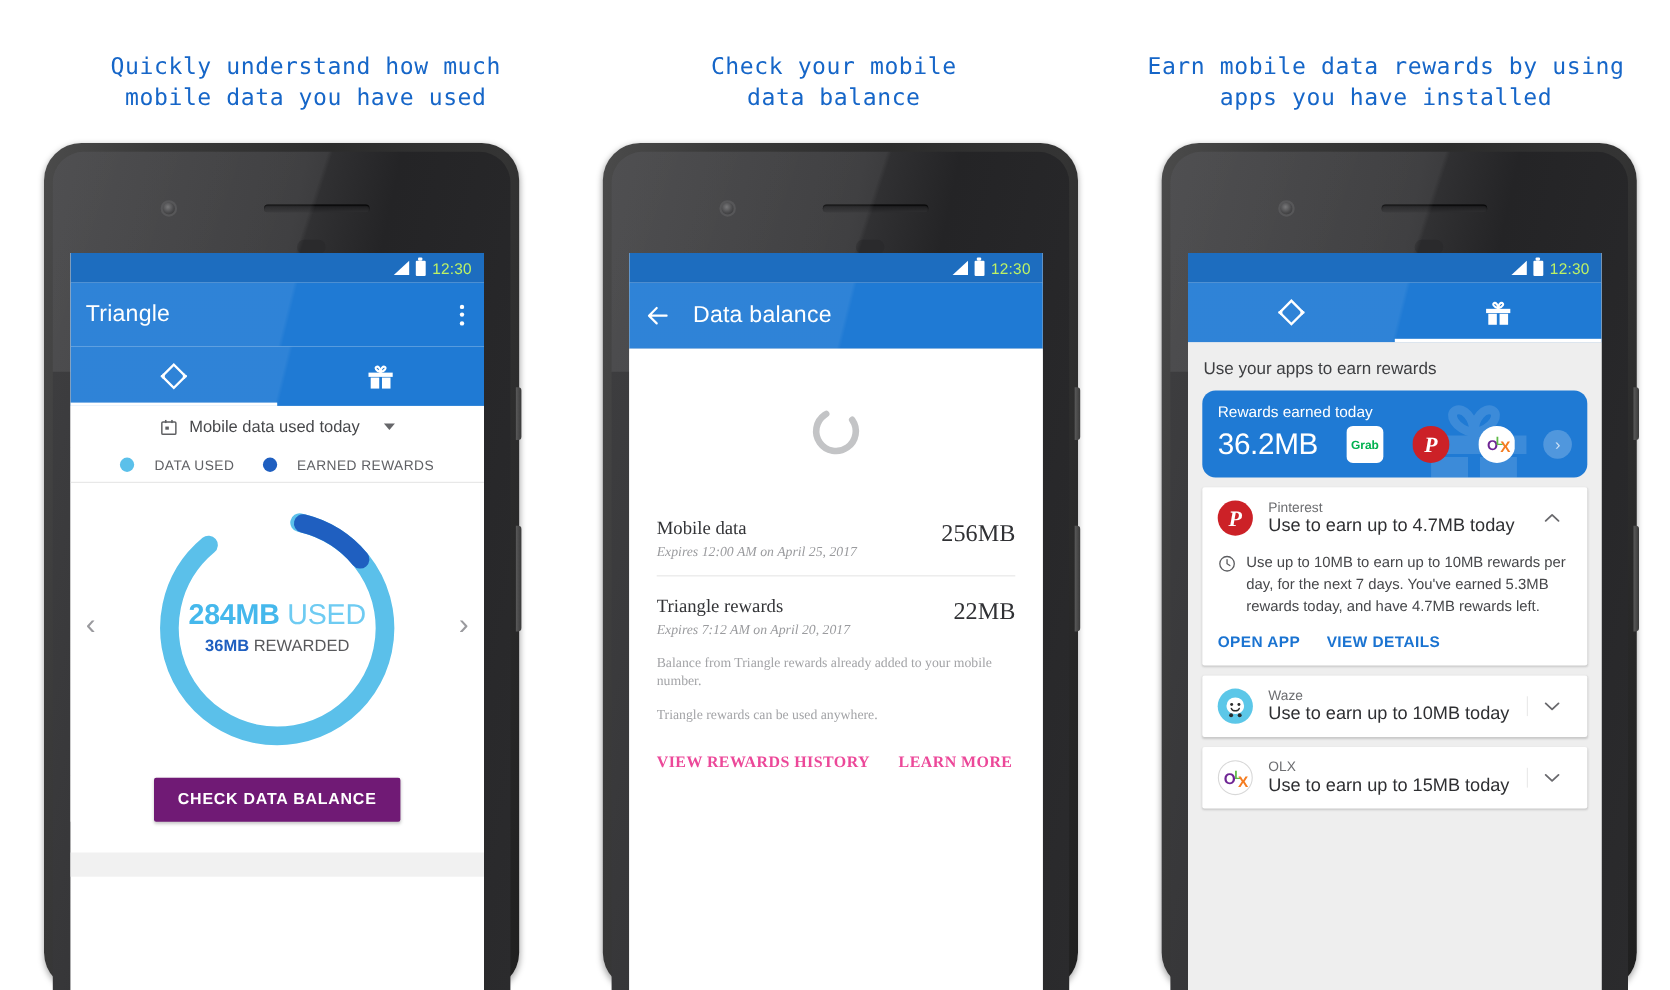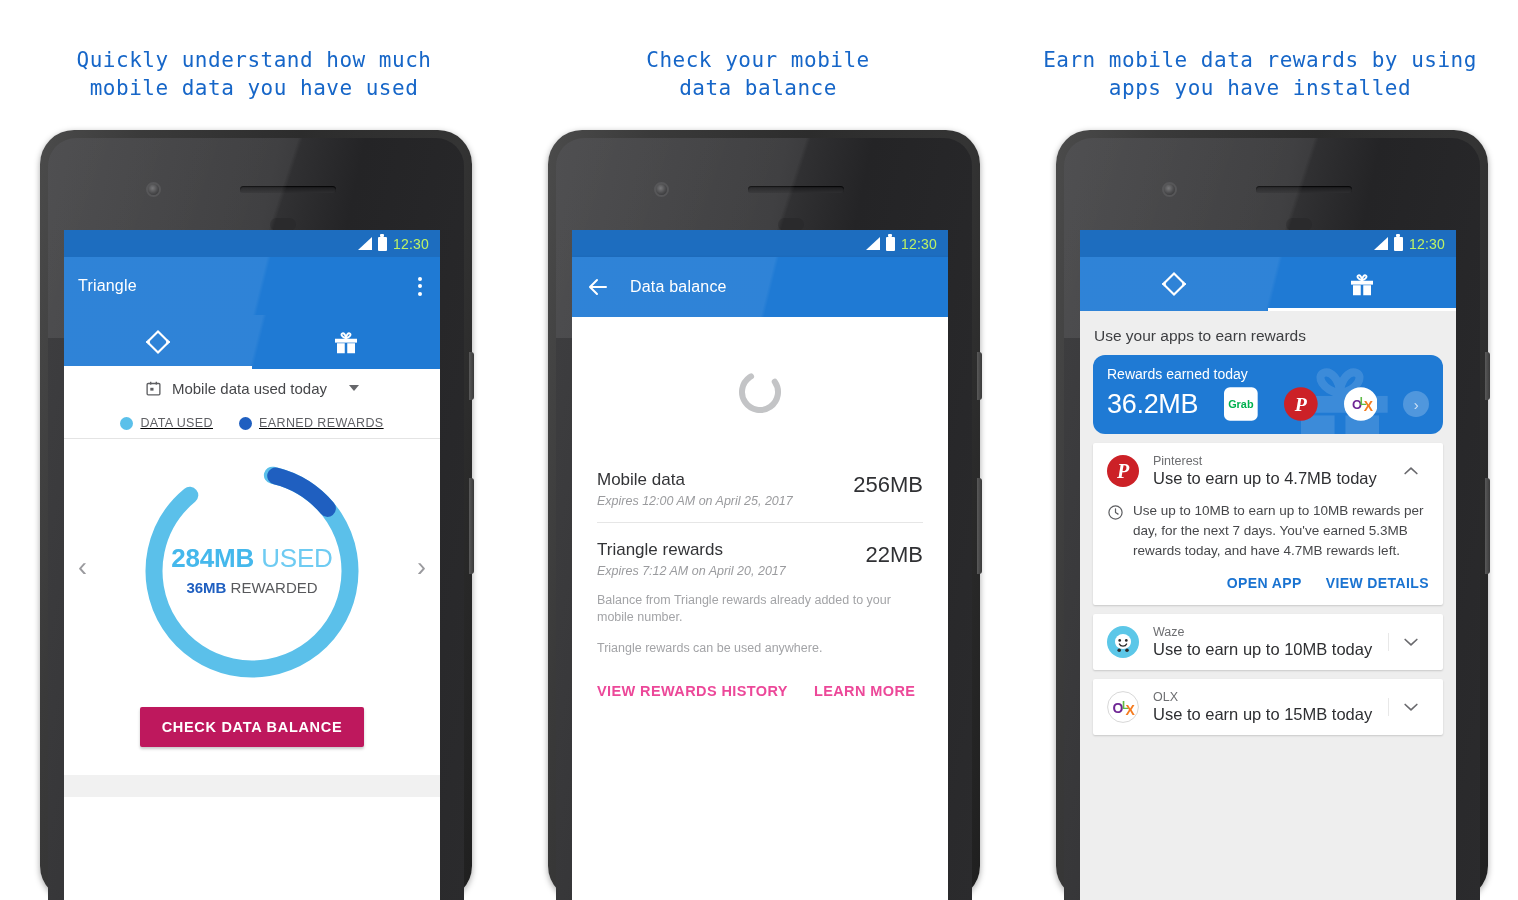--- a/index.html
+++ b/index.html
@@ -79,57 +79,57 @@
   
   .appbar {
     position: relative; background: #1f7ad4; height: 58px;
     display: flex; align-items: center; padding: 0 14px;
   }
   .appbar-sheen {
     position: absolute; inset: 0;
     background: linear-gradient(104deg, rgba(255,255,255,.07) 0%, rgba(255,255,255,.07) 52%, rgba(255,255,255,0) 53%);
     pointer-events: none;
   }
-  .appbar-title { color: #fff; font-size: 16px; font-weight: 500; letter-spacing: .2px; position: relative; }
+  .appbar-title { color: #fff; font-size: 21px; font-weight: 500; letter-spacing: .2px; position: relative; }
   .overflow { margin-left: auto; display: flex; flex-direction: column; gap: 3.5px; position: relative; padding: 6px 4px; }
   .overflow i { width: 4px; height: 4px; border-radius: 50%; background: #fff; display: block; }
   .back-arrow { width: 24px; height: 24px; position: relative; margin-right: 20px; }
 
   
   .tabbar { position: relative; background: #1f7ad4; height: 54px; display: flex; }
   .tabbar-sheen {
     position: absolute; inset: 0;
     background: linear-gradient(104deg, rgba(255,255,255,.07) 0%, rgba(255,255,255,.07) 51%, rgba(255,255,255,0) 52%);
     pointer-events: none;
   }
   .tab { flex: 1; display: flex; align-items: center; justify-content: center; position: relative; }
   .tab-ind { position: absolute; bottom: 0; left: 0; right: 0; height: 3px; background: #fff; }
 
   
   .sel-row { display: flex; align-items: center; justify-content: center; gap: 10px; height: 38px; background:#fff; }
   .sel-label { font-size: 15px; color: #46474a; }
   .caret-dn { width:0;height:0;border-style:solid;border-width:6px 5px 0 5px;border-color:#66676a transparent transparent transparent; margin-left:12px;}
   .legend { display: flex; align-items: center; justify-content: center; gap: 26px; height: 32px; background:#fff;
             border-bottom: 1px solid #e4e4e4; }
-  .legend-item { display: flex; align-items: flex-end; gap: 7px; text-decoration: underline; }
+  .legend-item { display: flex; align-items: flex-start; gap: 18px; }
   .dot { width: 13px; height: 13px; border-radius: 50%; }
   .legend-text { font-size: 12.5px; color: #606165; letter-spacing: .4px; }
   .donut-area { position: relative; background: #fff; height: 266px; }
   .donut-wrap { position: absolute; left: 50%; top: 16px; transform: translateX(-50%); }
   .donut-center { position: absolute; left: 0; right: 0; top: 104px; text-align: center; }
   .used-line { font-size: 26px; letter-spacing: -.2px; }
   .used-line b { color: #45b8ec; font-weight: 700; }
   .used-line span { color: #6ecbf2; font-weight: 400; }
   .rew-line { font-size: 15px; margin-top: 5px; }
   .rew-line b { color: #1f5fc0; font-weight: 700; }
   .rew-line span { color: #58595c; font-weight: 400; }
   .chev { position: absolute; top: 115px; color: #9a9a9e; font-size: 27px; font-weight: 300; line-height: 1; }
   .cta-wrap { background:#fff; display:flex; justify-content:center; padding-top: 2px; }
   .cta {
-    background: #be185d; color: #fff; border: none; border-radius: 2px;
+    background: #701a75; color: #fff; border: none; border-radius: 2px;
     padding: 12px 22px; font-size: 14.5px; font-weight: 700; letter-spacing: .7px;
     box-shadow: 0 2px 3px rgba(0,0,0,.22); cursor: pointer;
     font-family: "Liberation Sans", sans-serif;
   }
   .spacer-grey { background: #f1f1f1; }
   .saver-banner {
     background: #1f7ad4; display: flex; align-items: center; padding: 0 20px; gap: 10px;
   }
   .saver-text { color: #fff; font-size: 16px; line-height: 22px; }
   .toggle {
@@ -138,21 +138,21 @@
   .toggle-track { position: absolute; left: 0; top: 4px; width: 40px; height: 17px; border-radius: 9px; background: #1b4f88; }
   .toggle-knob {
     position: absolute; right: 0; top: -3px; width: 30px; height: 30px; border-radius: 50%;
     background: #fff; box-shadow: 0 1px 3px rgba(0,0,0,.3);
     display: flex; align-items: center; justify-content: center;
   }
 
   
   .s2-body { background: #fff; position: relative; height: 100%; }
   .spinner-wrap { display: flex; justify-content: center; padding-top: 50px; }
-  .bal-list { padding: 0 25px; }
+  .bal-list { padding: 0 25px; font-family: Liberation Serif, serif; }
   .bal-row { display: flex; align-items: flex-start; padding: 17px 0 14px; }
   .bal-row.sep { border-top: 1px solid #e6e6e6; }
   .bal-name { font-size: 17px; color: #333437; }
   .bal-exp { font-size: 12.5px; color: #9a9b9e; font-style: italic; margin-top: 4px; }
   .bal-amt { margin-left: auto; font-size: 22px; color: #303134; padding-top: 2px; }
   .bal-note { font-size: 12.5px; color: #a3a4a7; line-height: 17px; margin-bottom: 14px; }
   .link-row { display: flex; gap: 26px; padding-top: 12px; }
   .link { color: #ec4899; font-size: 14.5px; font-weight: 700; letter-spacing: .4px; cursor: pointer; }
 
   
@@ -174,29 +174,29 @@
   .app-card { background: #fff; margin: 9px 13px 0; border-radius: 2px; box-shadow: 0 1px 2px rgba(0,0,0,.16); }
   .ac-head { display: flex; align-items: center; padding: 11px 10px 11px 13px; }
   .ac-icon { width: 34px; height: 34px; flex: 0 0 34px; margin-right: 13px; }
   .ac-texts { flex: 1; }
   .ac-app { font-size: 12.5px; color: #6d6e71; }
   .ac-head-line { font-size: 16.5px; color: #2e2f32; margin-top: 1px; }
   .ac-chev { width: 44px; display: flex; align-items: center; justify-content: center; color: #69696d; }
   .ac-divider { width: 1px; background: #e8e8e8; align-self: stretch; margin: 8px 0; }
   .ac-detail { display: flex; padding: 2px 14px 0 14px; gap: 9px; justify-content: center; }
   .ac-detail p { font-size: 13.5px; color: #46474a; line-height: 20px; }
-  .ac-links { display: flex; gap: 24px; padding: 14px 14px 14px; justify-content: flex-end; }
+  .ac-links { display: flex; gap: 24px; padding: 14px 14px 14px; }
   .ac-link { color: #1a73d1; font-size: 14px; font-weight: 700; letter-spacing: .4px; cursor: pointer; }
 </style>
 </head>
 <body>
 
 <div class="stage">
 
-  <div class="caption" style="left:36px; top:46px; width:436px;">Quickly understand how much
+  <div class="caption" style="left:60px; top:46px; width:436px;">Quickly understand how much
 mobile data you have used</div>
   <div class="caption" style="left:560px; top:46px; width:396px;">Check your mobile
 data balance</div>
   <div class="caption" style="left:1030px; top:46px; width:460px;">Earn mobile data rewards by using
 apps you have installed</div>
 
   <div class="phone" style="left:40px; top:130px; width:432px; height:770px;">
     <div class="body-shell"></div>
     <div class="bezel"></div>
     <div class="cam" style="left:106px; top:52px;"></div>

